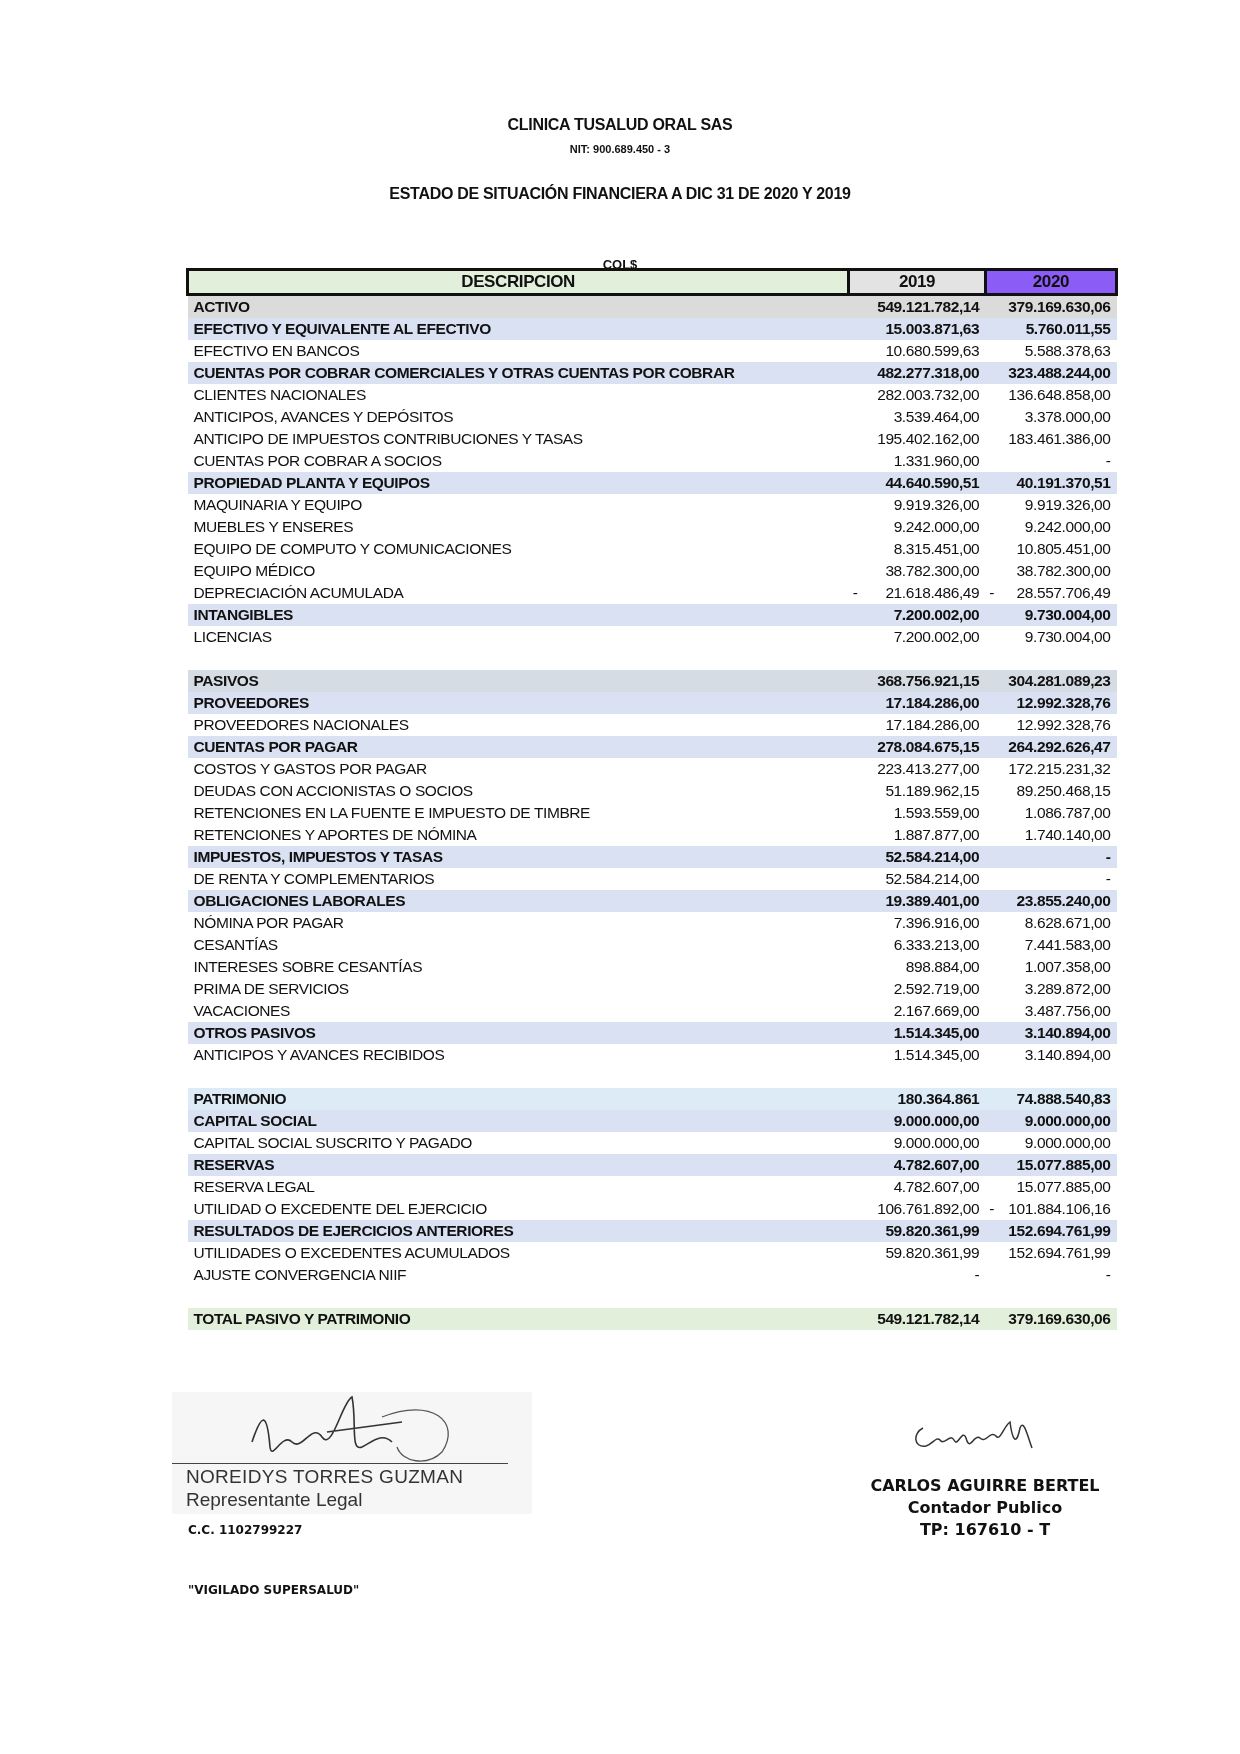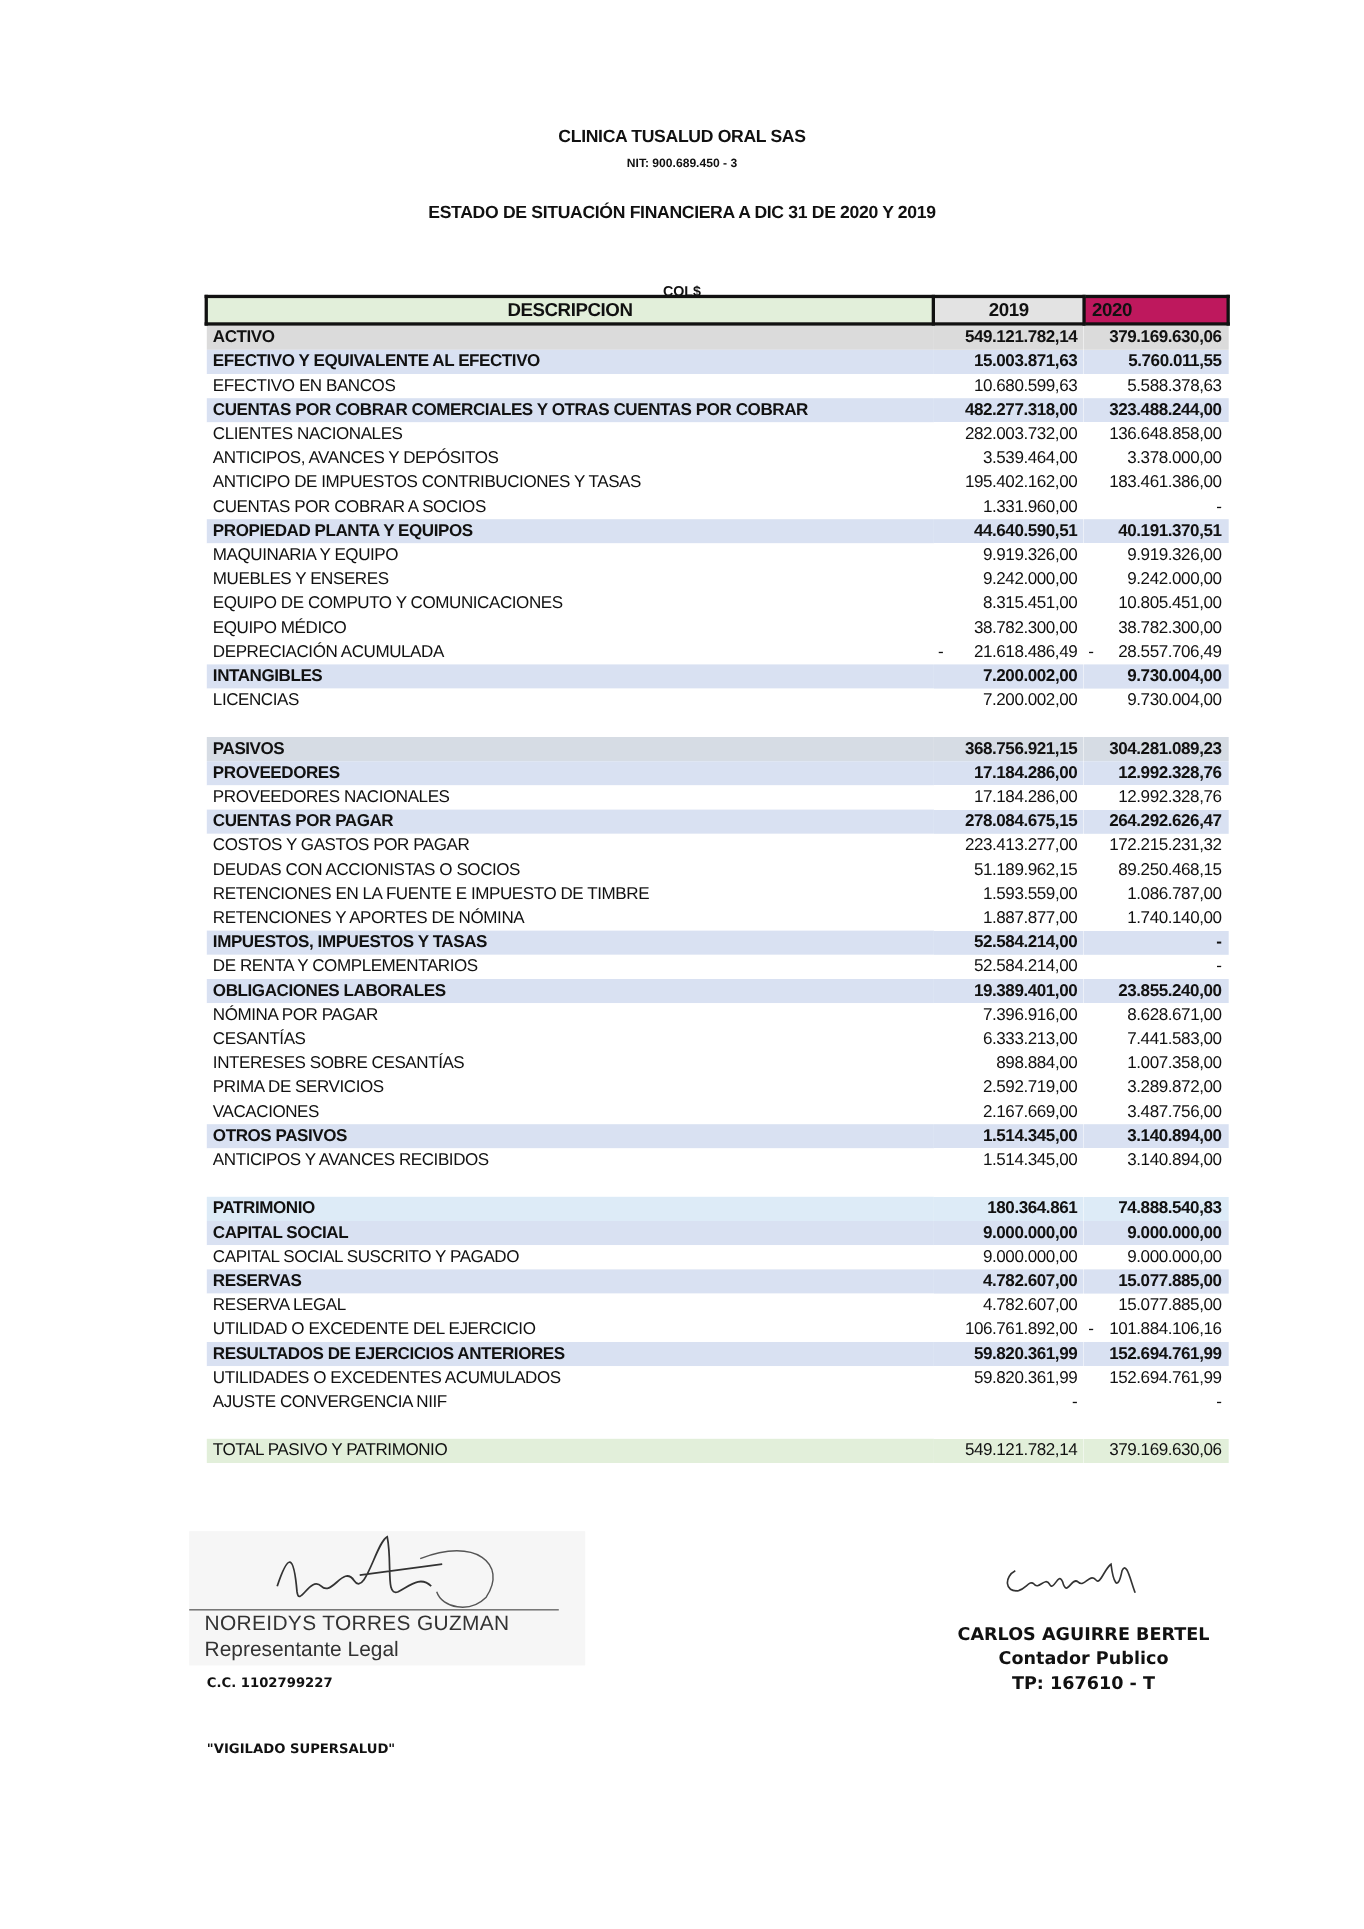--- a/index.html
+++ b/index.html
@@ -8,28 +8,28 @@
   .company { top: 116px; font-size: 16px; font-weight: bold; letter-spacing: -0.3px; }
   .nit { top: 143px; font-size: 11px; font-weight: bold; }
   .title { top: 185px; font-size: 16px; font-weight: bold; letter-spacing: -0.3px; }
   .currency { top: 209px; font-size: 13px; font-weight: bold; margin-top: 48px; }
 
   table.fin { position: absolute; left: 186px; top: 236px; width: 932px; border-collapse: collapse; font-size: 15.5px; letter-spacing: -0.4px; margin-top: 32px; }
   table.fin td, table.fin th { padding: 0 6px; height: 22px; line-height: 22px; white-space: nowrap; }
   table.fin thead th { border: 3px solid #111; height: 22px; font-weight: bold; font-size: 17px; }
   th.h-desc { background: #e2efda; text-align: center; width: 658px; }
   th.h-2019 { background: #e3e3e3; text-align: center; width: 124px; }
-  th.h-2020 { background: #be185d; text-align: left; width: 118px; }
+  th.h-2020 { background: #8b5cf6; text-align: center; width: 118px; }
   td.num { text-align: right; position: relative; }
   td.desc { text-align: left; }
   tr.group td { background: #d9e1f2; font-weight: bold; }
   tr.major td { background: #d6dce4; font-weight: bold; }
   tr.major.patrimonio td { background: #ddebf7; }
   tr.major.activo td { background: #dbdbdb; }
-  tr.total td { background: #e2efda; font-weight: normal; }
+  tr.total td { background: #e2efda; font-weight: bold; }
   tr.spacer td { height: 22px; background: #fff; }
   tr.item td { background: #fff; font-weight: normal; }
   .neg { position: absolute; left: 4px; }
 
   .sig-left { position: absolute; left: 172px; top: 1392px; width: 360px; height: 122px; background: #f6f6f6; }
   .sig-left svg { position: absolute; left: 60px; top: 0; }
   .sig-name { position: absolute; left: 186px; top: 1466px; font-size: 19px; font-weight: normal; color: #333; letter-spacing: 0.3px; }
   .sig-role { position: absolute; left: 186px; top: 1489px; font-size: 19px; color: #333; }
   .sig-line { position: absolute; left: 172px; top: 1463px; width: 336px; border-top: 1.5px solid #444; }
   .cc { position: absolute; left: 188px; top: 1523px; font-size: 12px; font-weight: bold; font-family: "DejaVu Sans", sans-serif; }

